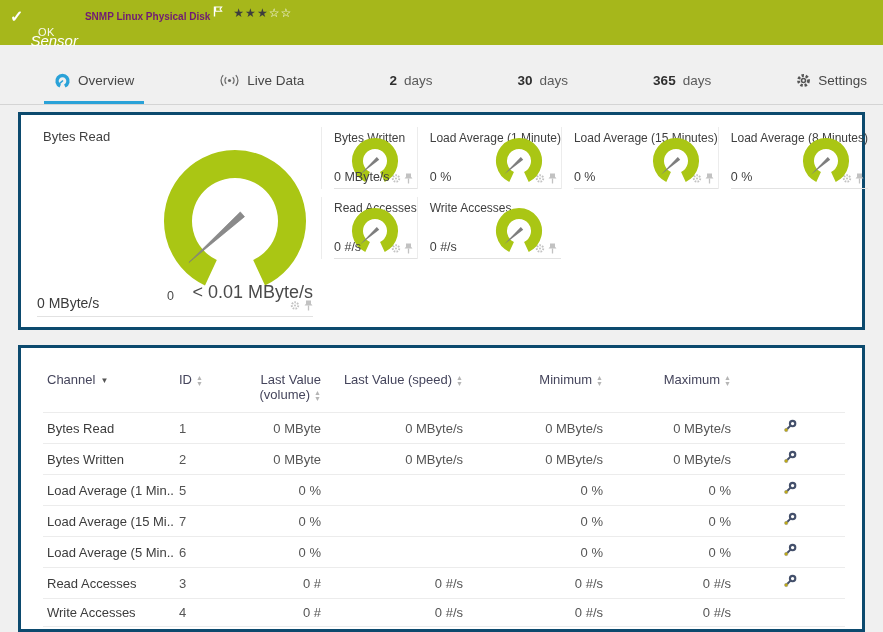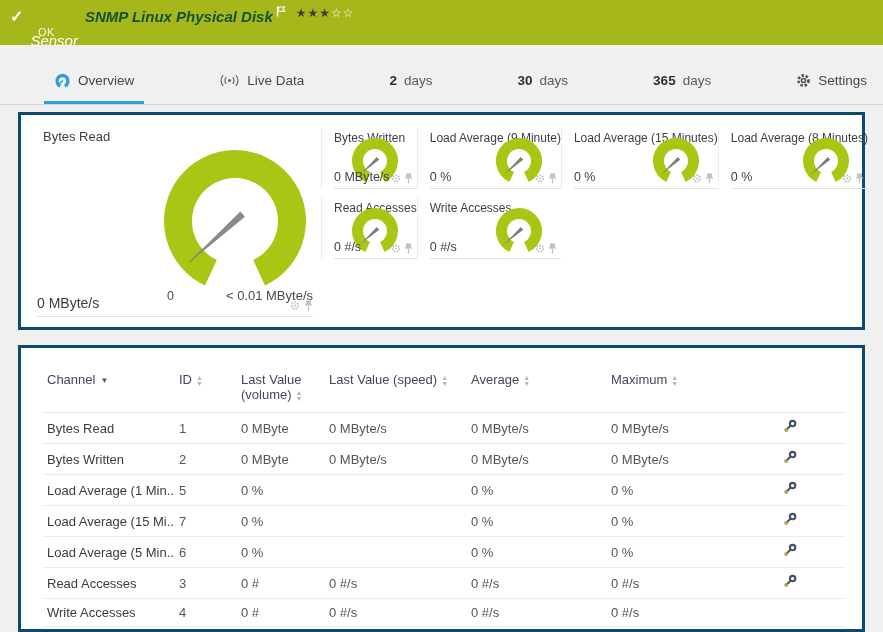--- a/index.html
+++ b/index.html
@@ -8,21 +8,21 @@
     position:relative; overflow:hidden;
     background:#f0f0f0;
     font-family:"Liberation Sans", sans-serif;
     color:#3f3f3f;
   }
   
   .topbar { position:absolute; left:0; top:0; width:883px; height:45px; background:#a6b71b; }
   .topbar-line1 { position:absolute; left:10px; top:5px; height:22px; display:flex; align-items:center; white-space:nowrap; }
   .check { color:#fff; font-weight:bold; font-size:16px; margin-right:7px; }
   .kind { color:#fff; font-style:italic; font-size:15px; margin-right:7px;margin-top:48px; }
-  .sensor-title { color:#14532d; font-weight:bold; font-size:15px;font-style:italic; }
+  .sensor-title { color:#701a75; font-weight:bold; font-size:10px; }
   .flag { margin:-8px 0 0 3px; }
   .stars { margin:-6px 0 0 10px; font-size:12px; letter-spacing:1px; }
   .stars-filled { color:#3d3d3d; }
   .stars-empty { color:#ffffff; }
   .status-ok { position:absolute; left:38px; top:26px; color:rgba(255,255,255,.93); font-weight:normal; font-size:11px; letter-spacing:.4px; }
 
   
   .tabbar { position:absolute; left:0; top:60px; width:883px; height:45px;
             display:flex; justify-content:space-between; padding:0 6px 0 44px;
             border-bottom:1px solid #d4d4d4; }
@@ -37,39 +37,39 @@
   .panel { position:absolute; background:#fff; border:3px solid #0c4a6e; }
   #gauges-panel { left:18px; top:112px; width:847px; height:218px; }
   #table-panel  { left:18px; top:345px; width:847px; height:287px; }
 
   
   .primary-gauge { position:absolute; left:0; top:0; width:300px; height:218px; }
   .pg-title { position:absolute; left:22px; top:14px; font-size:13px; color:#3f3f3f; }
   .pg-svg { position:absolute; left:134px; top:28px; }
   .pg-value { position:absolute; left:16px; bottom:22px; font-size:14px; color:#3a3a3a; }
   .pg-scale-min { position:absolute; left:146px; bottom:30px; font-size:12.5px; color:#4a4a4a; }
-  .pg-scale-max { position:absolute; right:8px;  bottom:30px; font-size:13px; color:#4a4a4a;margin-left:32px; }
+  .pg-scale-max { position:absolute; right:8px;  bottom:30px; font-size:18px; color:#4a4a4a;margin-left:32px; }
   .pg-icons { position:absolute; right:8px; bottom:18px; display:flex; gap:4px; }
   .primary-gauge::after { content:""; position:absolute; left:16px; right:8px; bottom:16px; border-bottom:1px solid #e2e2e2; }
 
   
   #small-gauges { position:absolute; left:300px; top:12px; width:540px;
                   display:grid; grid-template-columns:repeat(4, 1fr); grid-auto-rows:62px; row-gap:8px; }
   .sg-cell { position:relative; padding:4px 0 0 12px; border-left:1px solid #ececec; }
   .sg-title { font-size:12px; color:#3f3f3f; white-space:nowrap; }
   .sg-value { position:absolute; left:12px; bottom:5px; font-size:12.5px; color:#3f3f3f; }
   .sg-svg { position:absolute; right:14px; top:8px; }
   .sg-icons { position:absolute; right:4px; bottom:1px; display:flex; gap:3px; }
   .sg-cell::after { content:""; position:absolute; left:12px; right:0; bottom:0; border-bottom:1px solid #e2e2e2; }
 
   
   .chan-table { position:absolute; left:22px; top:20px; width:802px; border-collapse:collapse; table-layout:fixed; font-size:13px; }
   .chan-table th { font-weight:normal; color:#45455c; text-align:left; vertical-align:top;
                    padding:4px 4px 10px 4px; white-space:normal; }
-  .chan-table th.num, .chan-table td.num { text-align:left; }
+  .chan-table th.num, .chan-table td.num { text-align:right; }
   .chan-table td { padding:6px 4px; color:#555; height:27px; }
   .chan-table tbody tr { border-top:1px solid #ececec; }
   .chan-table tbody tr:last-child { border-bottom:1px solid #ececec; }
   .chan-table td.cname { color:#3c3c3c; white-space:nowrap; overflow:hidden; cursor:pointer; }
   .chan-table td.cact { text-align:center; }
   .sort { display:inline-block; vertical-align:middle; margin-left:4px; line-height:0; }
   .sort i { display:block; font-style:normal; font-size:7px; color:#b5b5b5; line-height:6px; }
   .sort-active { display:inline-block; margin-left:5px; font-size:8px; color:#555; vertical-align:middle; }
   .wrench { display:inline-block; cursor:pointer; }
 </style>
@@ -184,21 +184,21 @@
       <span>
         <svg width="9" height="11" viewBox="0 0 9 11">
           <path d="M2,0.5 h5 v3.2 l1.5,1.8 h-8 l1.5,-1.8 z" fill="#c2c2c2"></path>
           <line x1="4.5" y1="5.5" x2="4.5" y2="10.5" stroke="#c2c2c2" stroke-width="1.3"></line>
         </svg>
       </span>
     </div>
   </div>
 
   <div class="sg-cell">
-    <div class="sg-title">Load Average (9 Minute)</div>
+    <div class="sg-title">Load Average (1 Minute)</div>
     <svg class="sg-svg" width="56" height="48" viewBox="0 0 56 48">
       <path d="M20.6 41.9 A17.5 17.5 0 1 1 35.4 41.9" fill="none" stroke="#aac614" stroke-width="11"></path>
       <polygon points="13.1,39.4 29.8,22.0 32.2,24.7" fill="#7e7e7e"></polygon>
     </svg>
     <div class="sg-value">0 %</div>
     <div class="sg-icons">
       <span>
         <svg width="10" height="11" viewBox="0 0 10 11">
           <circle cx="5" cy="5.5" r="3.2" fill="none" stroke="#c2c2c2" stroke-width="2" stroke-dasharray="1.6 1.2"></circle>
           <circle cx="5" cy="5.5" r="1" fill="#c2c2c2"></circle>
@@ -317,21 +317,21 @@
         <col style="width:140px">
         <col style="width:128px">
         <col style="width:110px">
     </colgroup>
     <thead>
       <tr>
         <th><span>Channel</span><span class="sort-active">▼</span></th>
         <th><span>ID</span><span class="sort"><i>▲</i><i>▼</i></span></th>
         <th class="num"><span>Last Value (volume)</span><span class="sort"><i>▲</i><i>▼</i></span></th>
         <th class="num"><span>Last Value (speed)</span><span class="sort"><i>▲</i><i>▼</i></span></th>
-        <th class="num"><span>Average</span><span class="sort"><i>▲</i><i>▼</i></span></th>
+        <th class="num"><span>Minimum</span><span class="sort"><i>▲</i><i>▼</i></span></th>
         <th class="num"><span>Maximum</span><span class="sort"><i>▲</i><i>▼</i></span></th>
         <th></th>
       </tr>
     </thead>
     <tbody id="table-body">
   <tr>
     <td class="cname">Bytes Read</td>
     <td>1</td>
     <td class="num">0 MByte</td>
     <td class="num">0 MByte/s</td>

